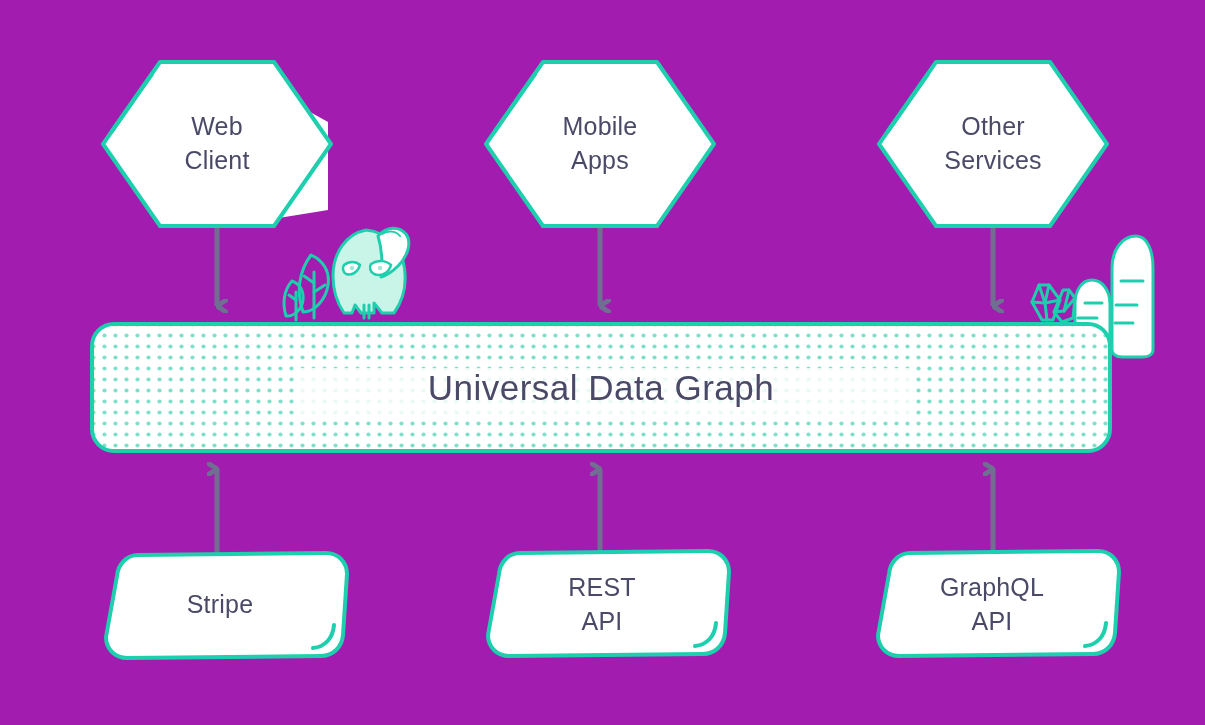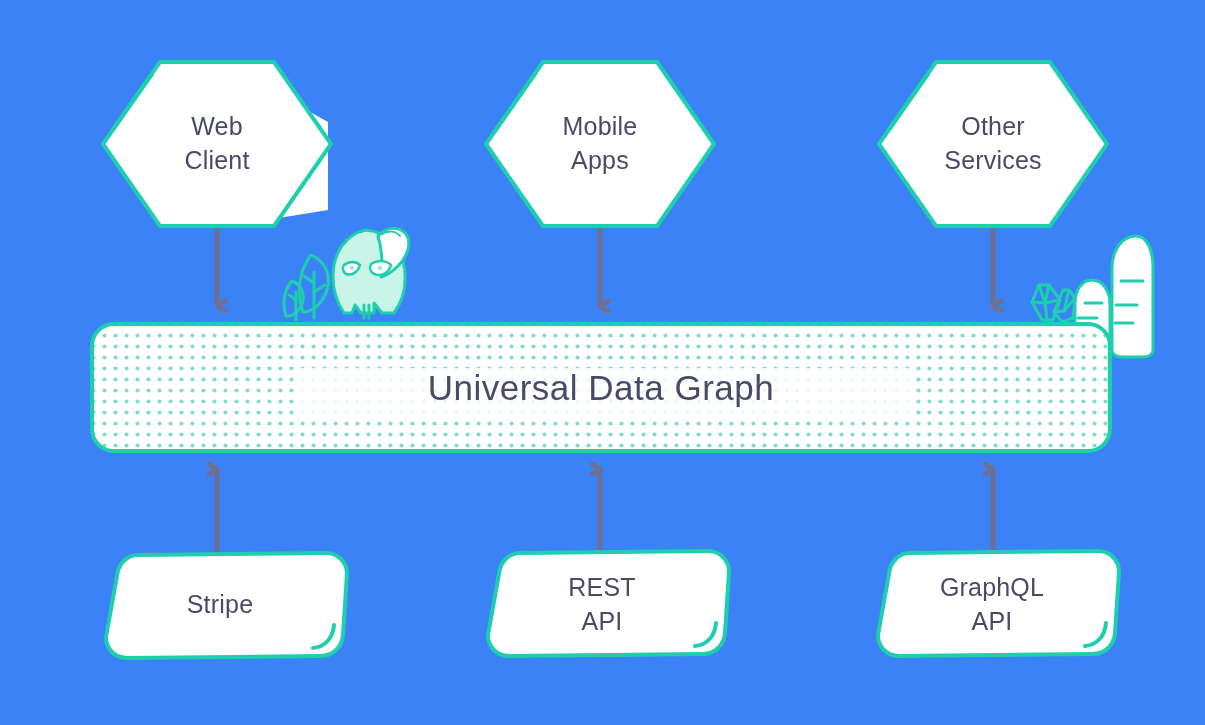--- a/index.html
+++ b/index.html
@@ -1,21 +1,21 @@
 <!DOCTYPE html>
 <html><head>
 <meta charset="utf-8">
 <style>
   html,body{margin:0;padding:0;background:#ffffff;}
   body{
     width:1205px;height:725px;
     font-family:"Liberation Sans", sans-serif;
     overflow:hidden;
   }
-  #stage{position:relative;width:1205px;height:725px;background:#3b82f6;}
+  #stage{position:relative;width:1205px;height:725px;background:#a21caf;}
   #stage svg{display:block;position:absolute;top:0;left:0;}
   .node-label{
     font-family:"Liberation Sans", sans-serif;
     font-size:25px;
     fill:#4a4a68;
     text-anchor:middle;
     dominant-baseline:middle;
     letter-spacing:0.2px;
   }
   .panel-label{

